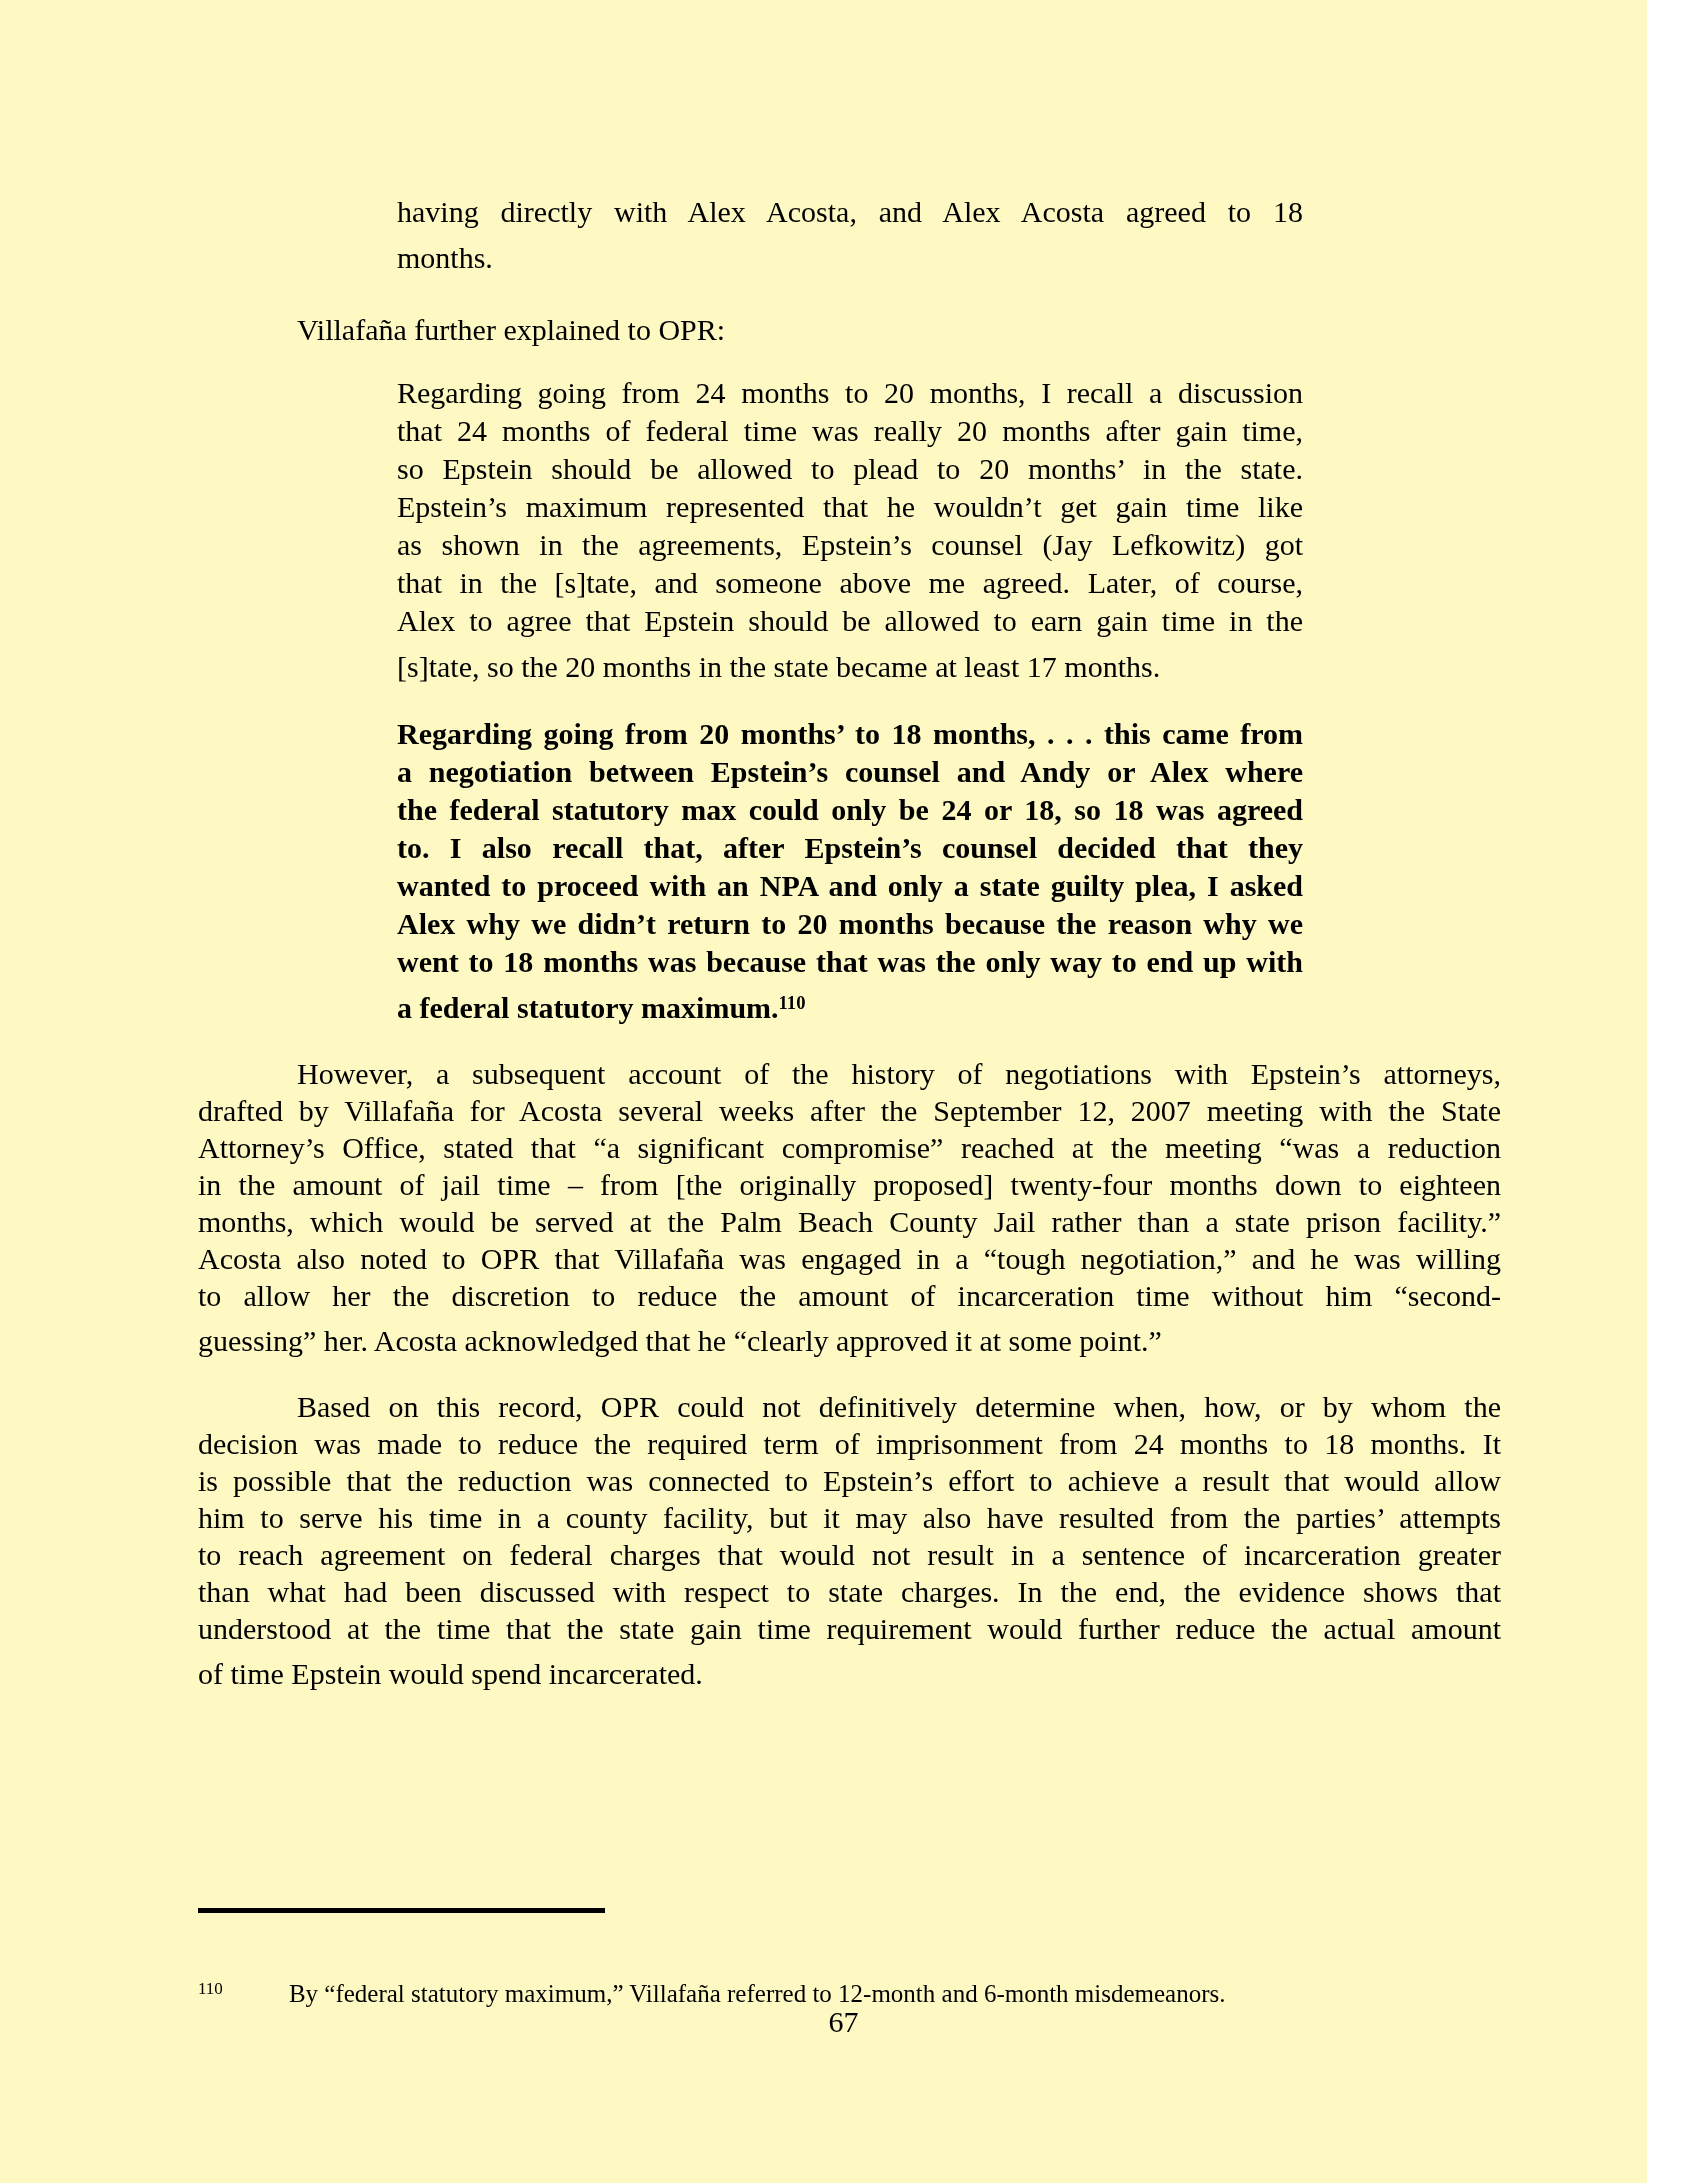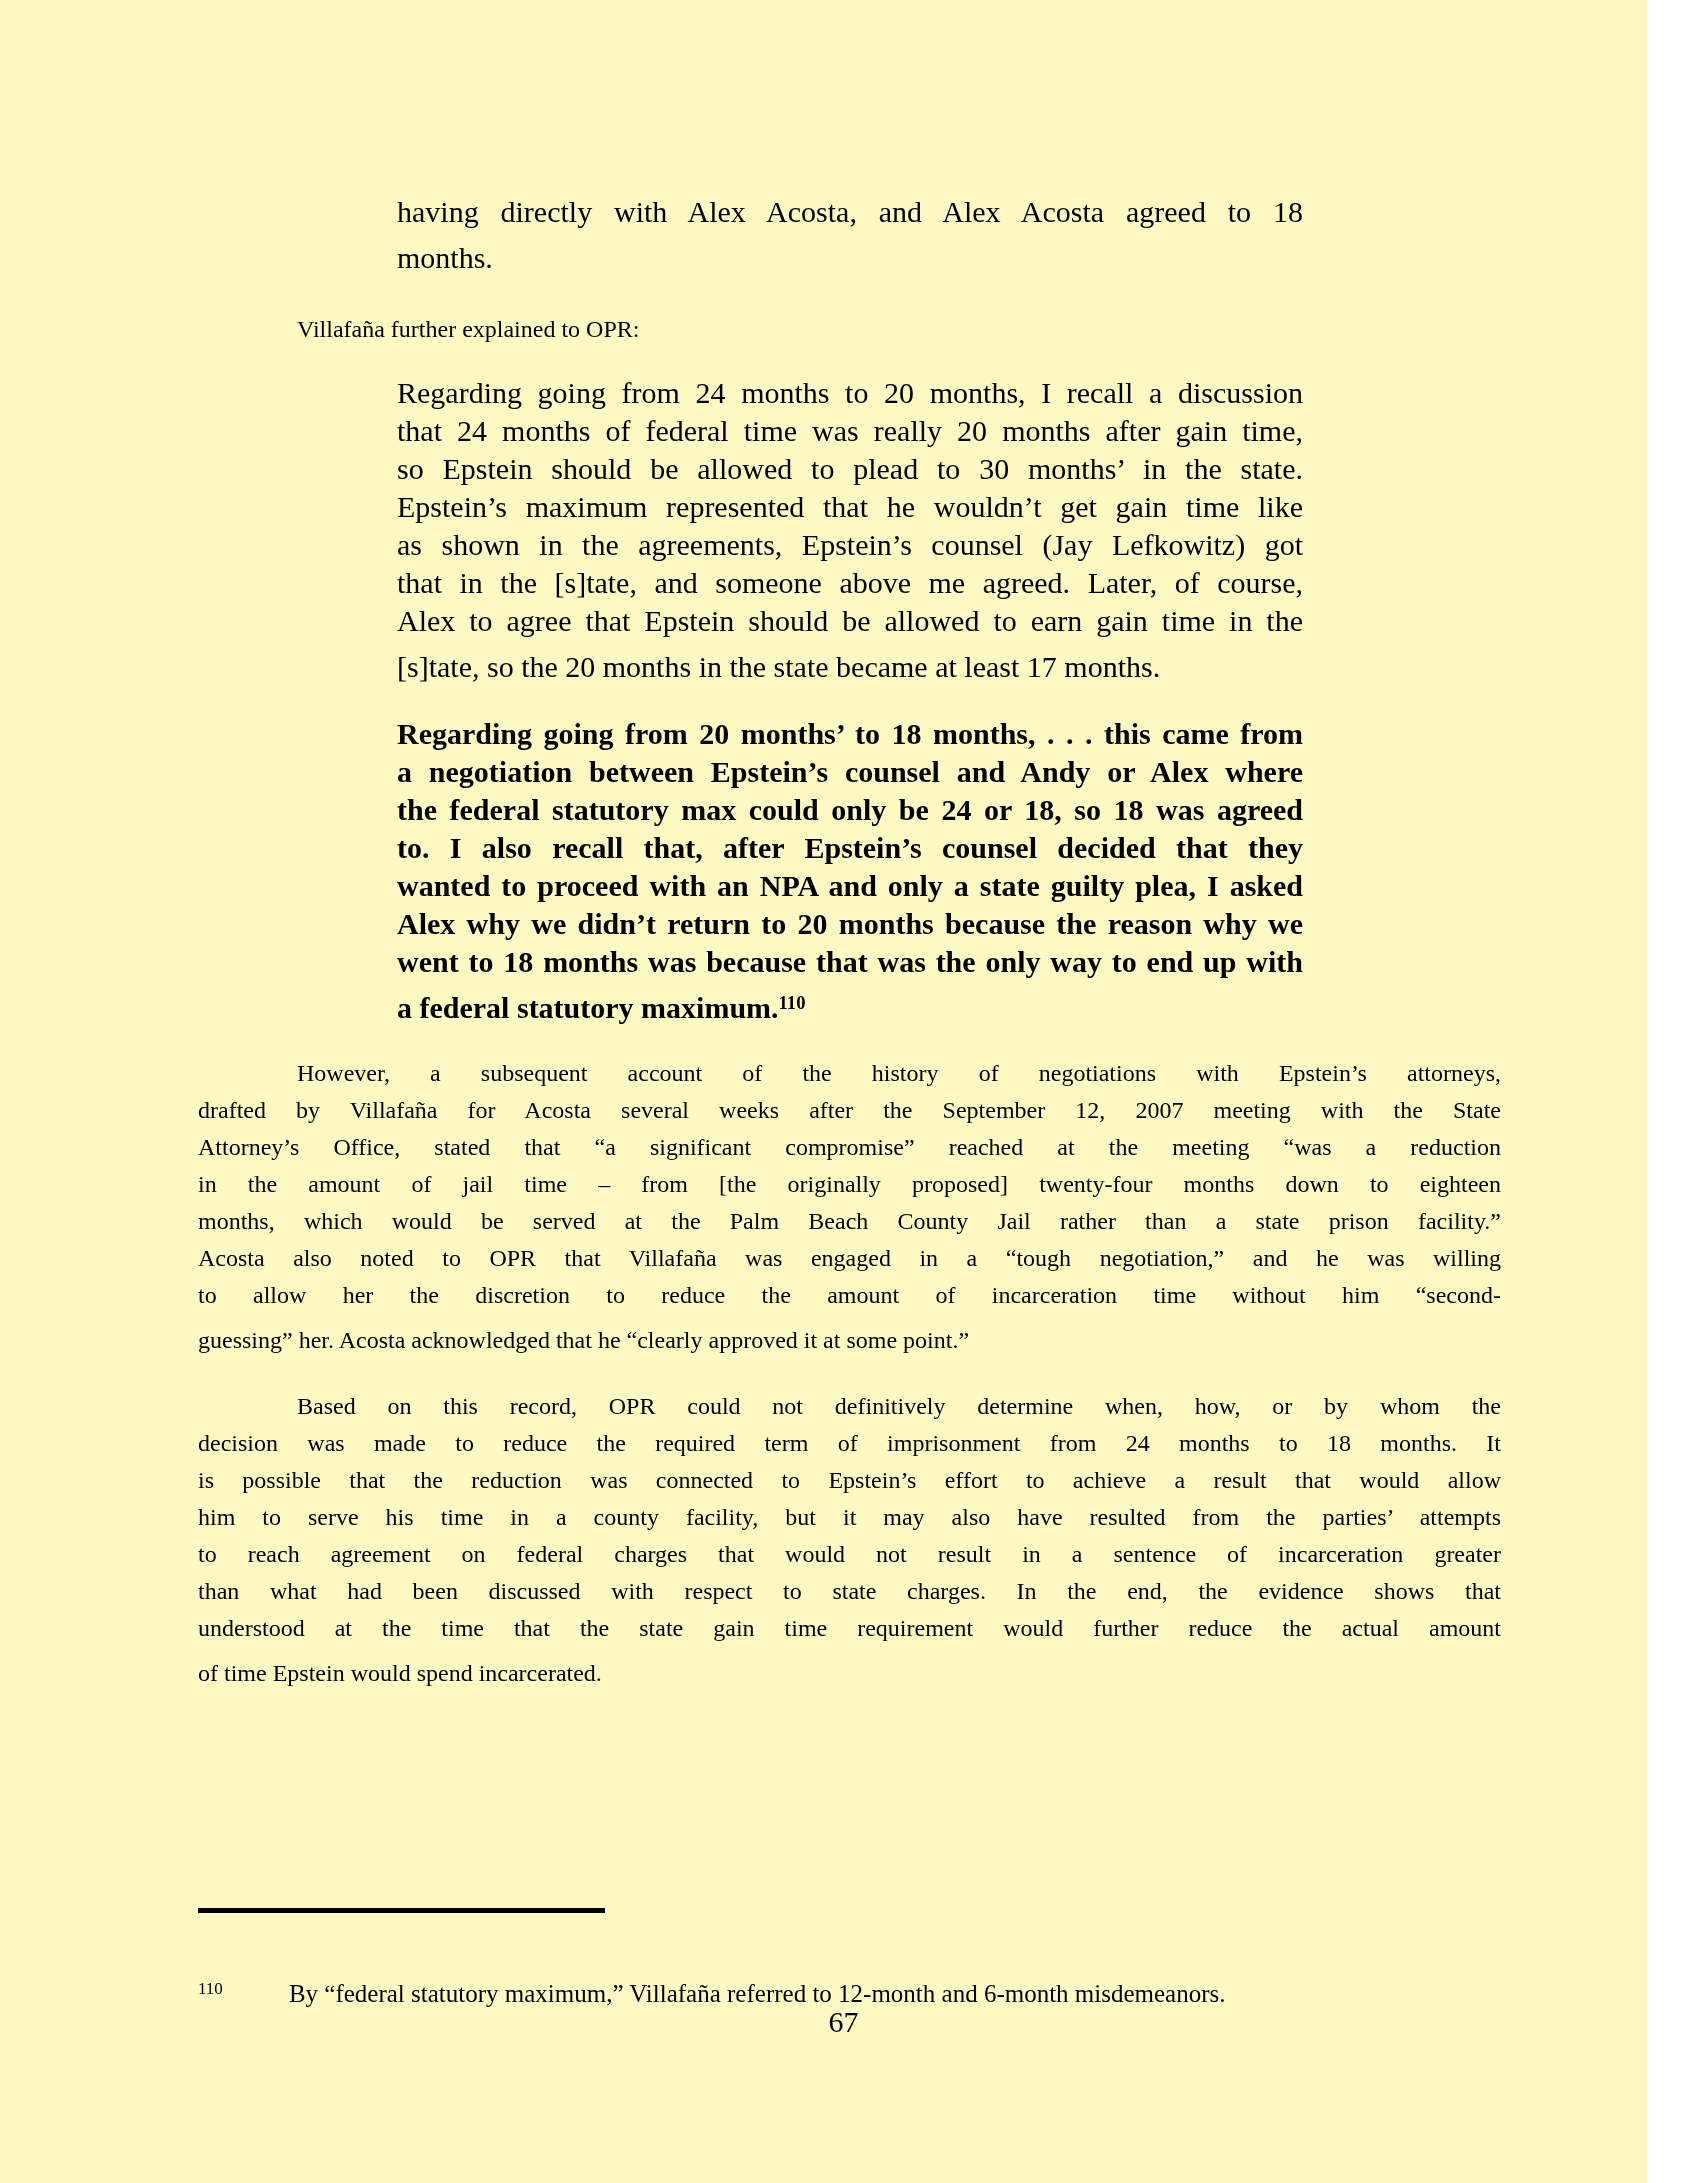--- a/index.html
+++ b/index.html
@@ -15,21 +15,21 @@
   .block { position: absolute; }
   .quote {
     left: 397px;
     width: 906px;
     font-size: 30px;
     line-height: 38px;
   }
   .para {
     left: 198px;
     width: 1303px;
-    font-size: 24px;
+    font-size: 30px;
     line-height: 37px;
   }
   .line { text-align: justify; text-align-last: justify; }
   .line.last { text-align: left; text-align-last: left; margin-top: 8px; }
   .para .line.first { text-indent: 99px; }
   sup.fn-ref {
     font-size: 62%;
     line-height: 0;
     vertical-align: 9.3px;
   }
@@ -75,21 +75,21 @@
       <div class="line last">months.</div>
     </div>
 
   <div class="block para" style="top: 303px;">
       <div class="line first last">Villafaña further explained to OPR:</div>
     </div>
 
   <div class="block quote" style="top: 374px;">
       <div class="line first">Regarding going from 24 months to 20 months, I recall a discussion</div>
       <div class="line">that 24 months of federal time was really 20 months after gain time,</div>
-      <div class="line">so Epstein should be allowed to plead to 30 months’ in the state.</div>
+      <div class="line">so Epstein should be allowed to plead to 20 months’ in the state.</div>
       <div class="line">Epstein’s maximum represented that he wouldn’t get gain time like</div>
       <div class="line">as shown in the agreements, Epstein’s counsel (Jay Lefkowitz) got</div>
       <div class="line">that in the [s]tate, and someone above me agreed.  Later, of course,</div>
       <div class="line">Alex to agree that Epstein should be allowed to earn gain time in the</div>
       <div class="line last">[s]tate, so the 20 months in the state became at least 17 months.</div>
     </div>
 
   <div class="block quote" style="top: 715px; font-weight: bold;">
     <div class="line-host">
         <div class="line first">Regarding going from 20 months’ to 18 months, . . . this came from</div>

